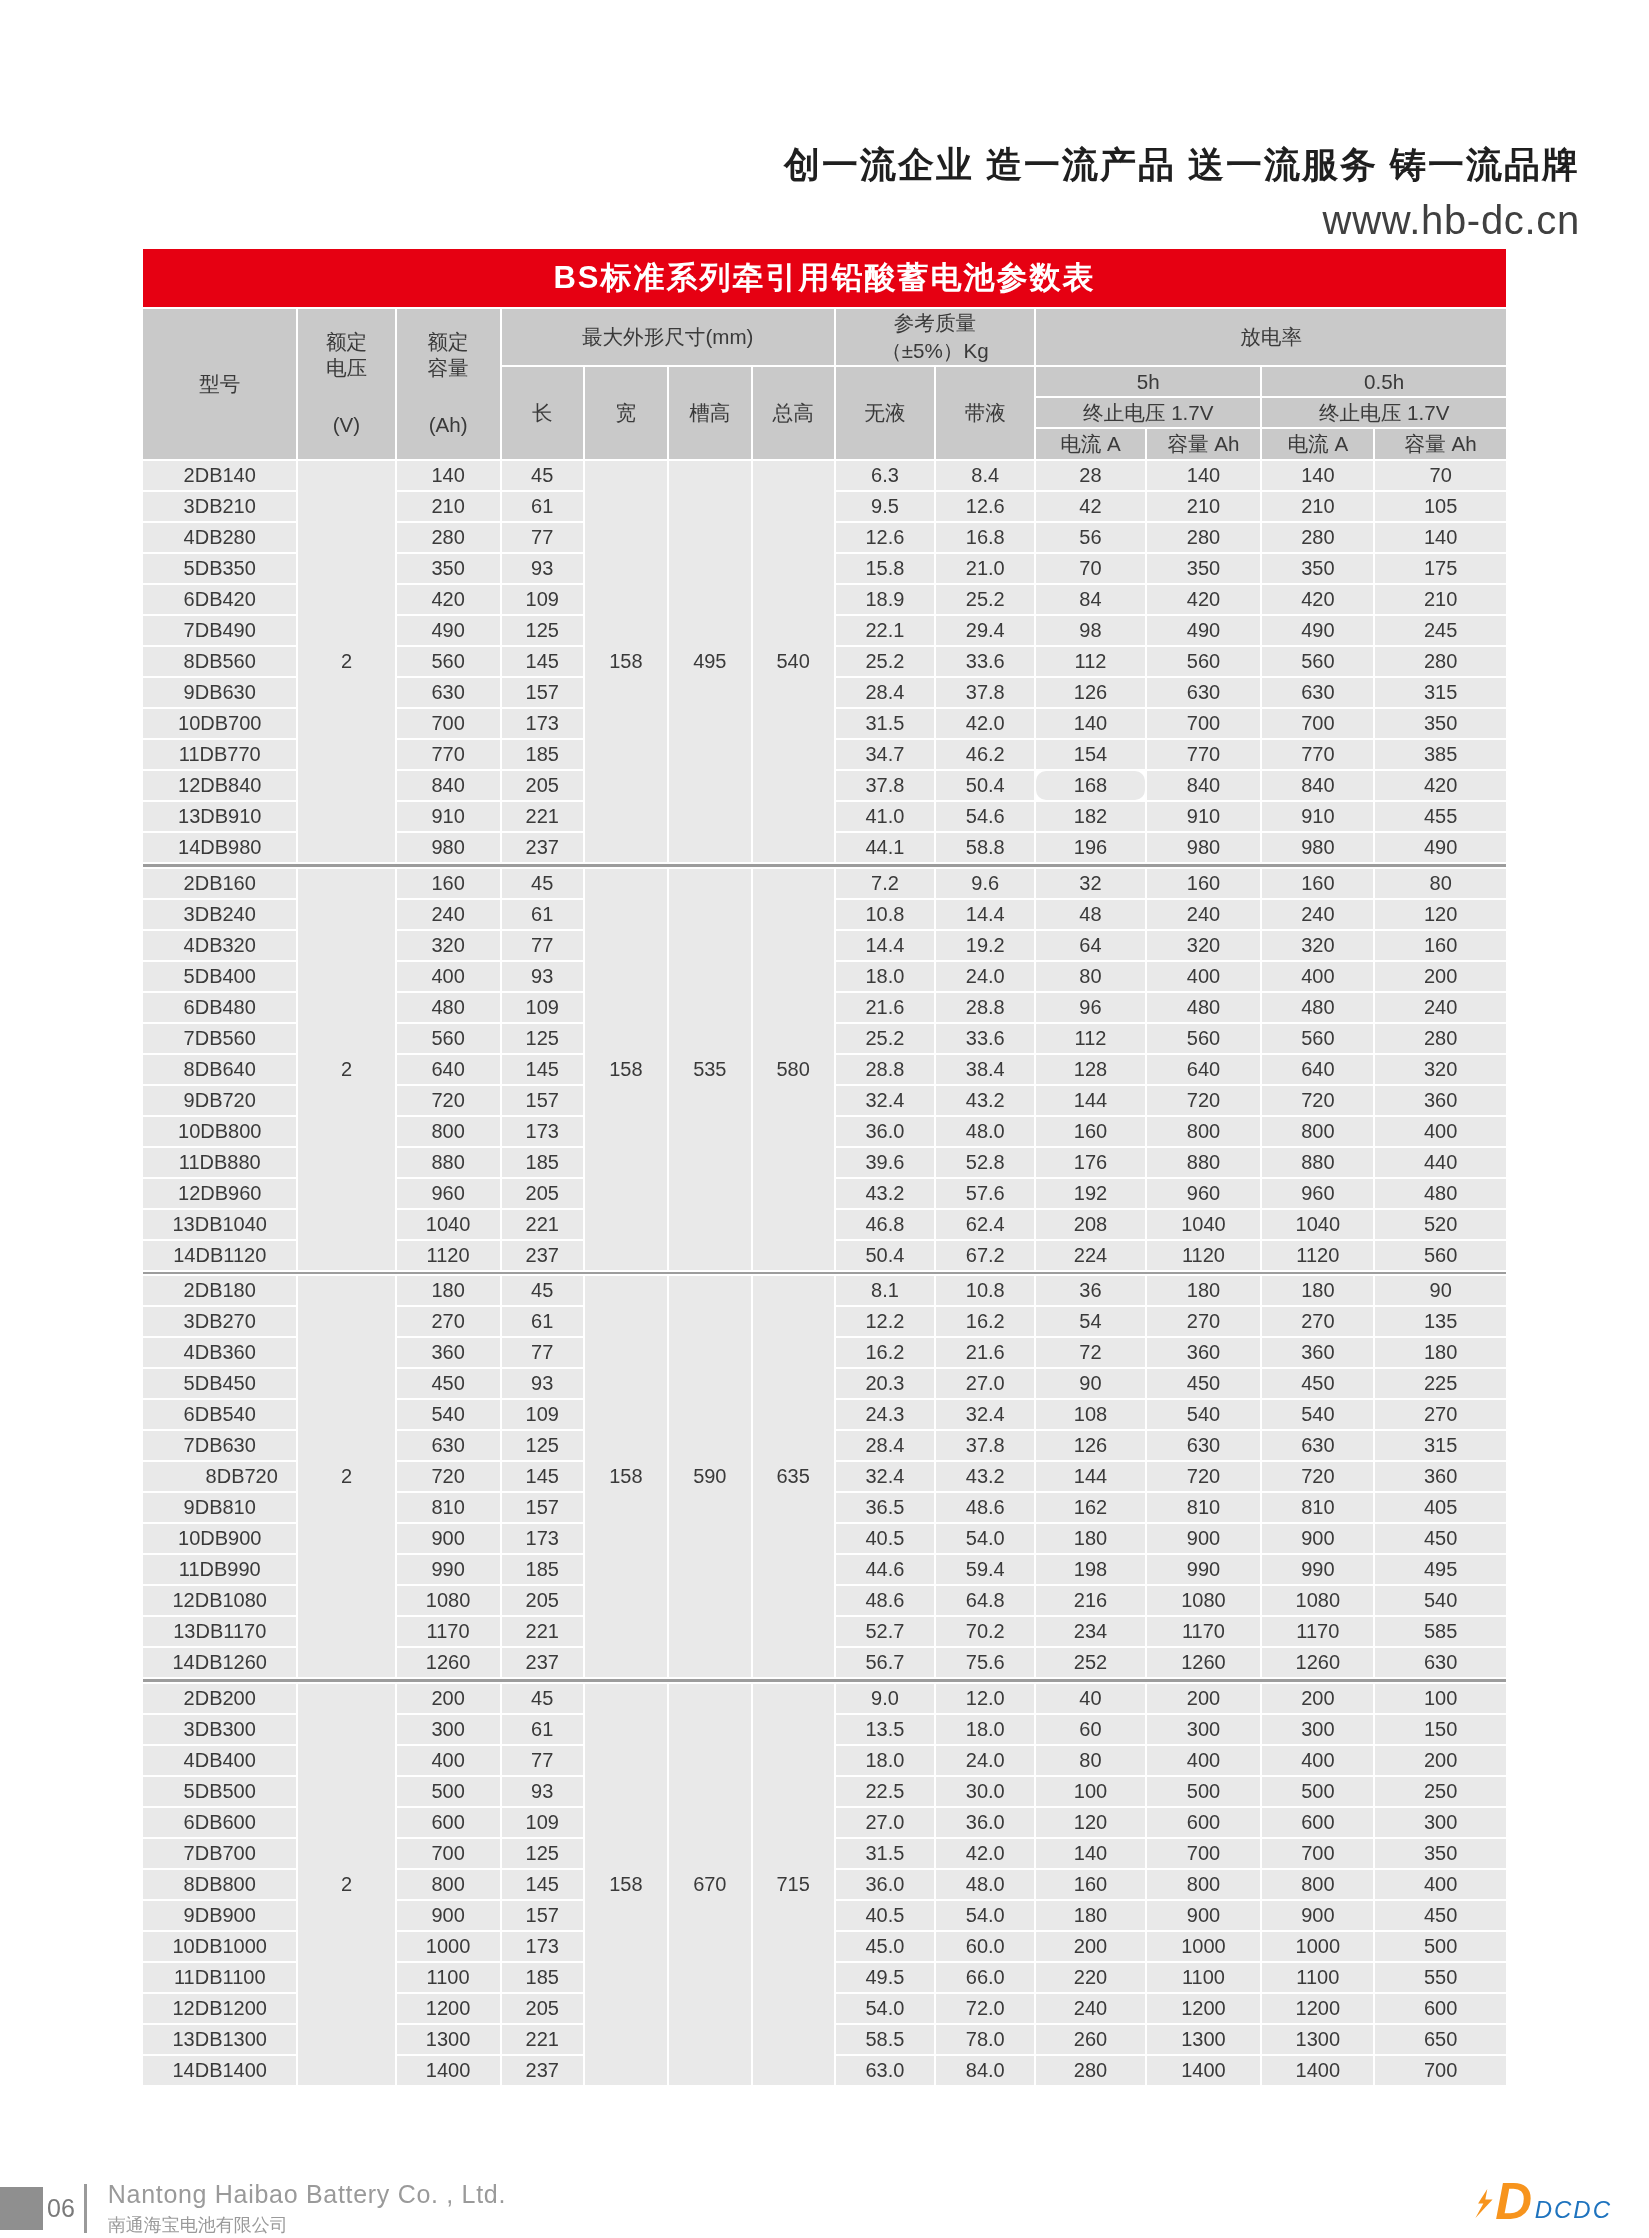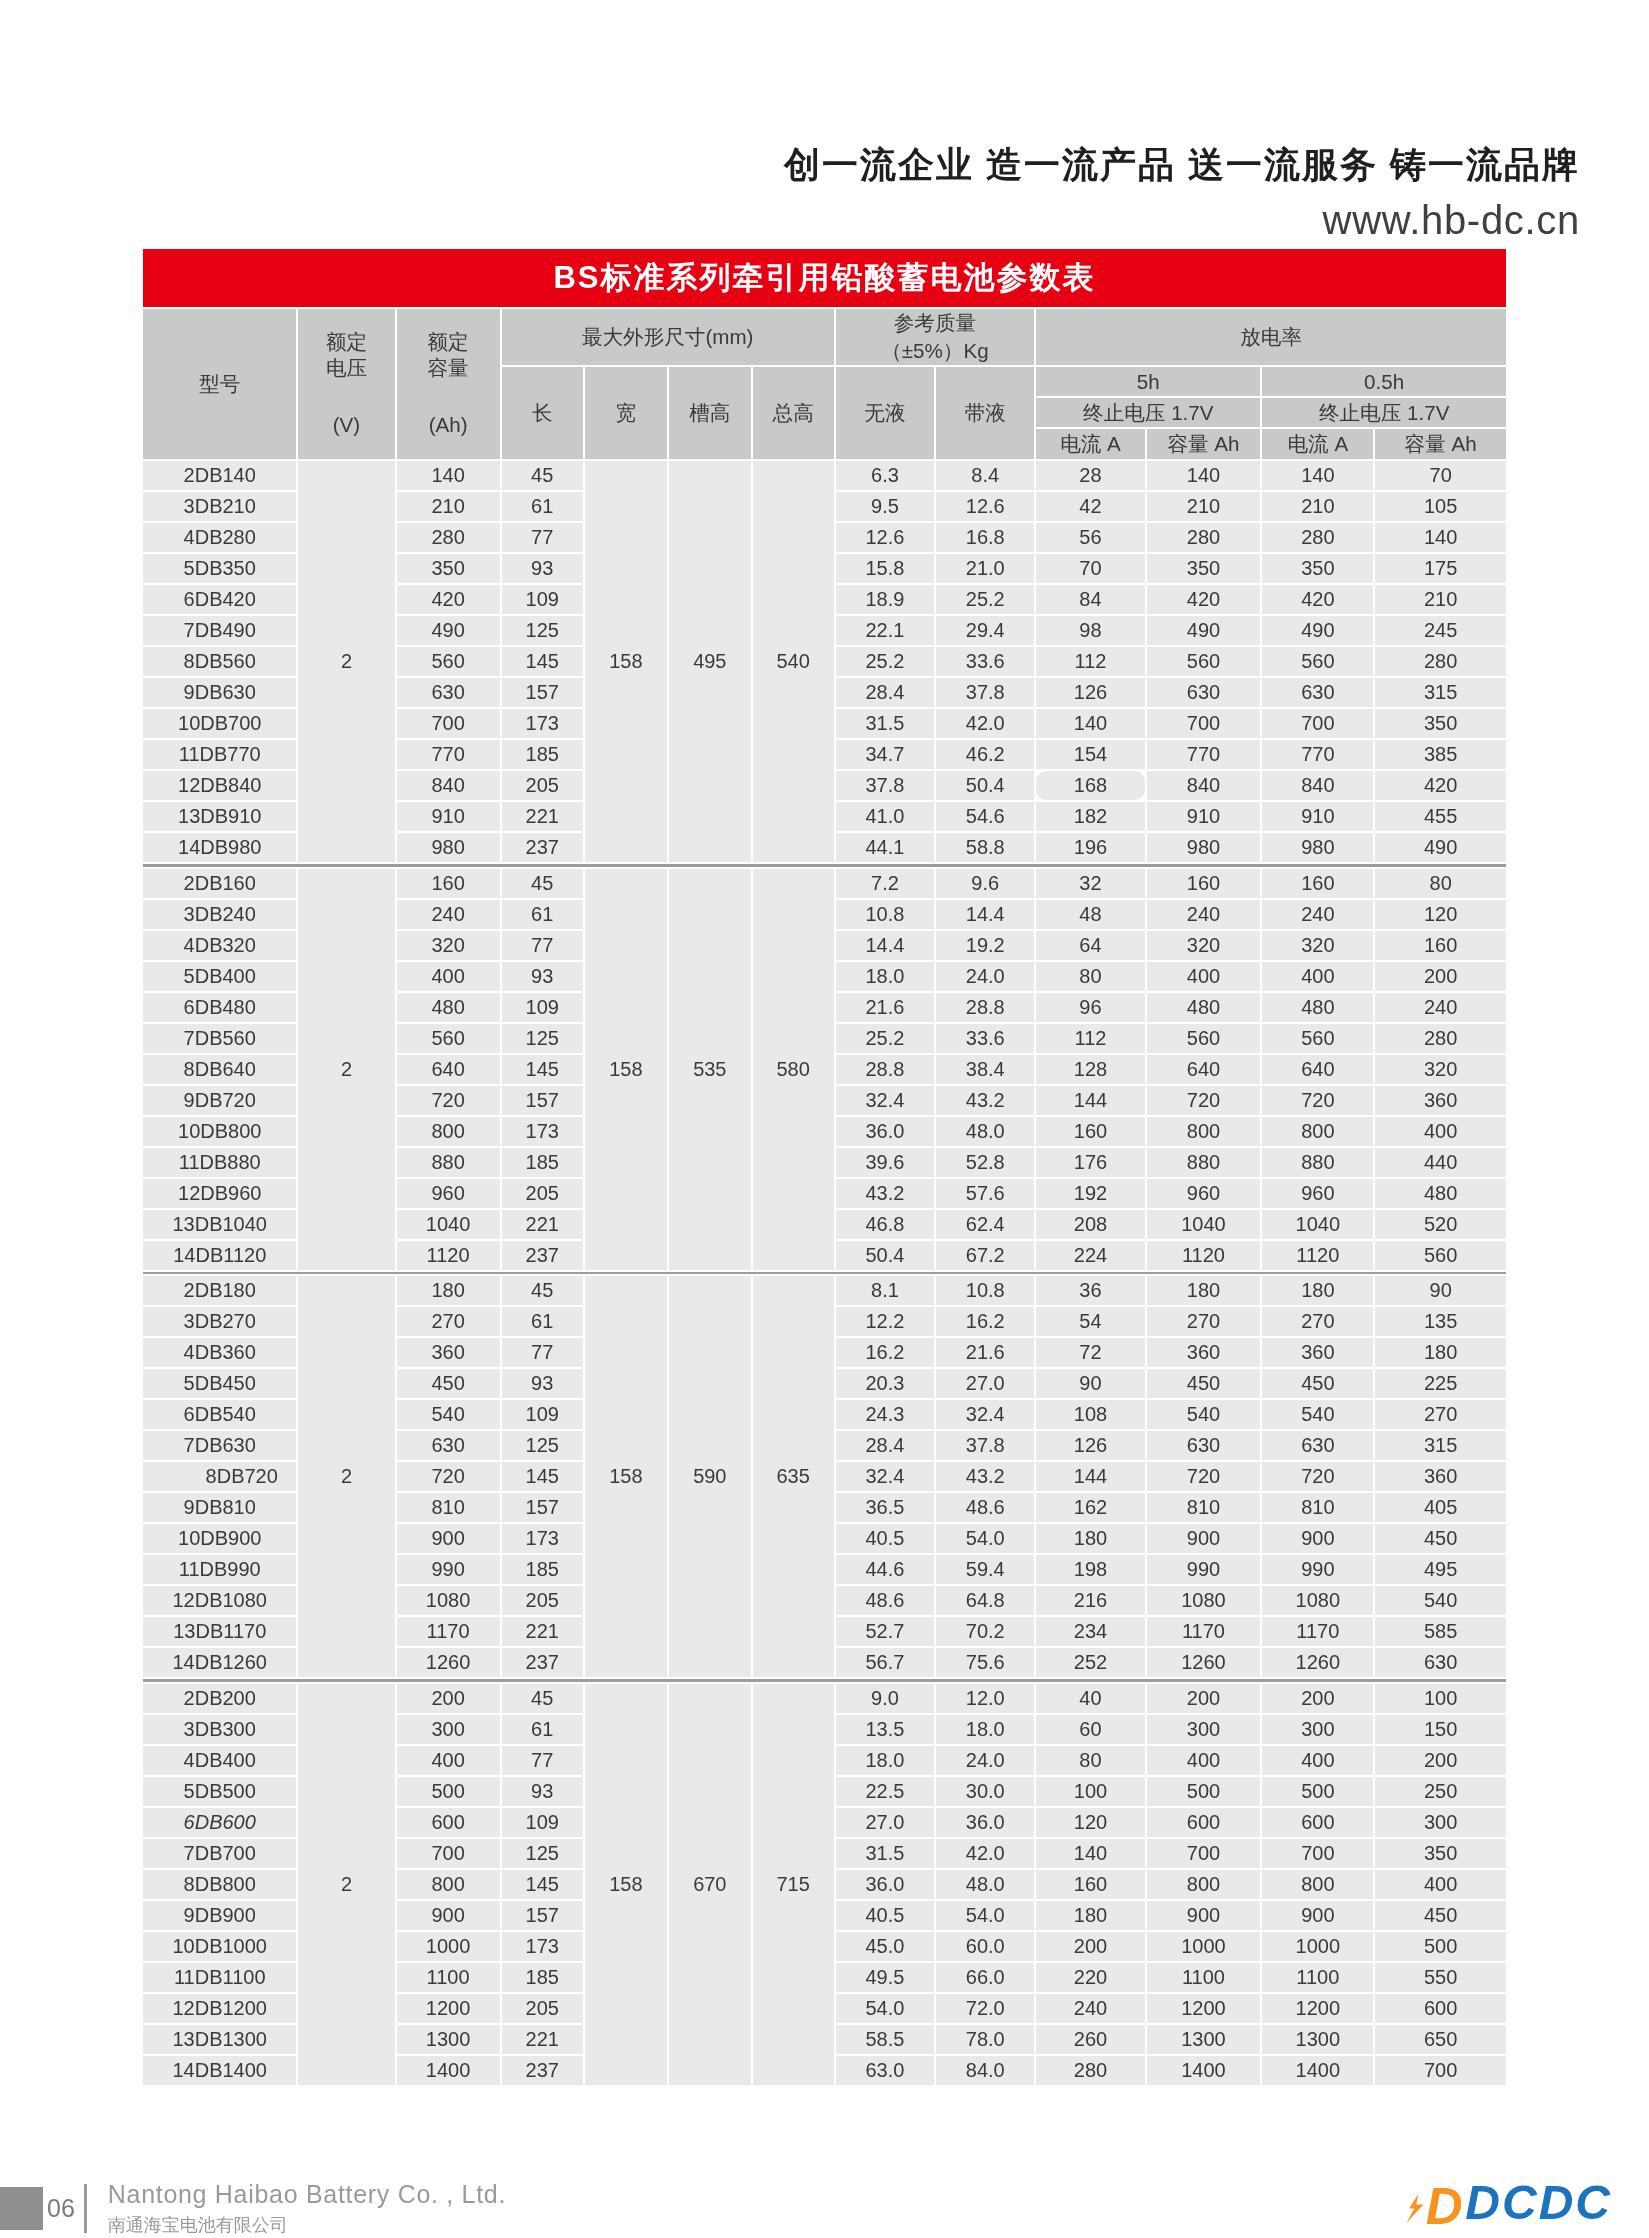--- a/index.html
+++ b/index.html
@@ -69,21 +69,21 @@
   .company-cn { font-size:18px; color:#9a9a9a; margin-top:4px; }
 
   
   .logo { position:absolute; right:37px; top:2179px; display:flex; align-items:flex-end; }
   .logo-bolt { margin-right:1.3px; margin-bottom:6.7px; }
   .logo-d {
     font-size:51px; font-weight:bold; font-style:italic; line-height:0.9;
     color:#F7941D; margin-right:2.7px;
   }
   .logo-text {
-    font-size:48px; font-weight:bold; font-style:italic;
+    font-size:24px; font-weight:normal; font-style:italic;
     color:#1E73BE; letter-spacing:2px; line-height:1.0; margin-bottom:2.7px;
   }
 </style>
 </head>
 <body>
 
 <div class="top-header">
   <div class="slogan">创一流企业 造一流产品 送一流服务 铸一流品牌</div>
   <div class="website">www.hb-dc.cn</div>
 </div>
@@ -534,21 +534,21 @@
         <div class="cell" style="grid-area: 3 / 13;">200</div>
         <div class="cell" style="grid-area: 4 / 1;">5DB500</div>
         <div class="cell" style="grid-area: 4 / 3;">500</div>
         <div class="cell" style="grid-area: 4 / 4;">93</div>
         <div class="cell" style="grid-area: 4 / 8;">22.5</div>
         <div class="cell" style="grid-area: 4 / 9;">30.0</div>
         <div class="cell" style="grid-area: 4 / 10;">100</div>
         <div class="cell" style="grid-area: 4 / 11;">500</div>
         <div class="cell" style="grid-area: 4 / 12;">500</div>
         <div class="cell" style="grid-area: 4 / 13;">250</div>
-        <div class="cell" style="grid-area: 5 / 1; font-style: italic;">6DB600</div>
+        <div class="cell" style="grid-area: 5 / 1;">6DB600</div>
         <div class="cell" style="grid-area: 5 / 3;">600</div>
         <div class="cell" style="grid-area: 5 / 4;">109</div>
         <div class="cell" style="grid-area: 5 / 8;">27.0</div>
         <div class="cell" style="grid-area: 5 / 9;">36.0</div>
         <div class="cell" style="grid-area: 5 / 10;">120</div>
         <div class="cell" style="grid-area: 5 / 11;">600</div>
         <div class="cell" style="grid-area: 5 / 12;">600</div>
         <div class="cell" style="grid-area: 5 / 13;">300</div>
         <div class="cell" style="grid-area: 6 / 1;">7DB700</div>
         <div class="cell" style="grid-area: 6 / 3;">700</div>

